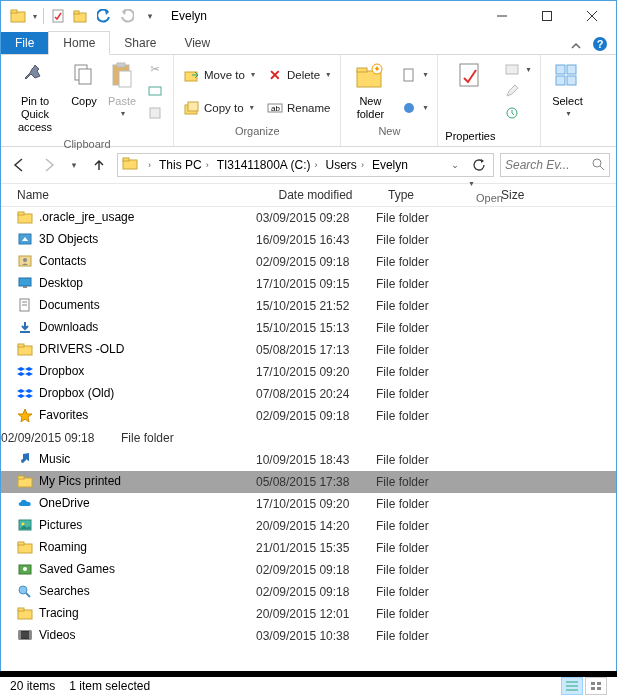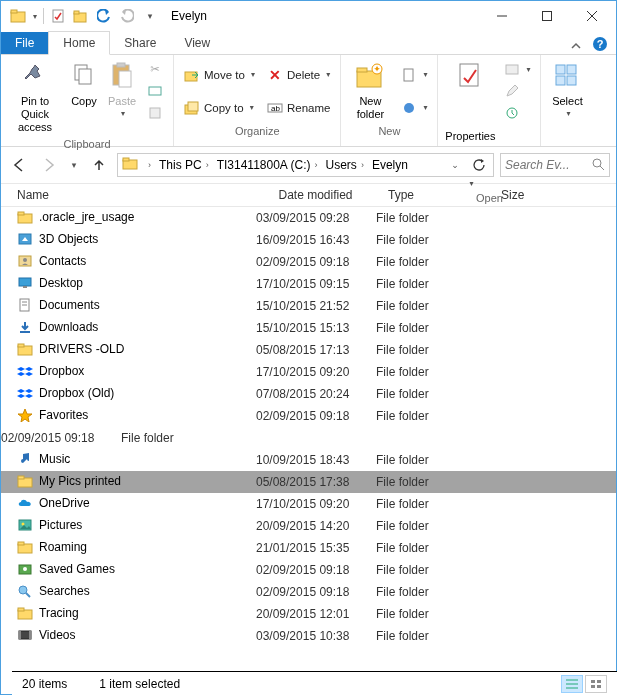--- a/index.html
+++ b/index.html
@@ -60,21 +60,21 @@
 .files { height:440px; overflow:hidden; }
 .frow { display:flex; align-items:center; height:22px; font-size:12px; }
 .frow.sel { background:#a3a3a3; }
 .frow .nm { width:255px; display:flex; padding-left:16px; gap:6px;}
 .frow .icon { width:16px; height:16px; flex-shrink:0;}
 .frow .dt { width:120px; color:#333;}
 .frow .tp { width:113px; color:#333;}
 .frow .sz { flex:1;}
 
 
-.status { position:absolute; bottom:0; left:0; right:0; height:24px; border-top:1px solid #000000; display:flex; align-items:center; padding:0 10px; font-size:12px; gap:32px; background:#fff;margin-left:12px;}
+.status { position:absolute; bottom:0; left:0; right:0; height:24px; border-top:6px solid #000000; display:flex; align-items:center; padding:0 10px; font-size:12px; gap:14px; background:#fff;}
 .status .views { margin-left:auto; display:flex; gap:2px;}
 .status .vbtn { width:22px; height:18px; border:1px solid #ccc; display:flex; align-items:center; justify-content:center;}
 .status .vbtn.active{ background:#cce8ff; border-color:#99d1ff;}
 
 .disabled { color:#aaa !important; }
 </style>
 </head>
 <body>
 
 <div class="titlebar">

